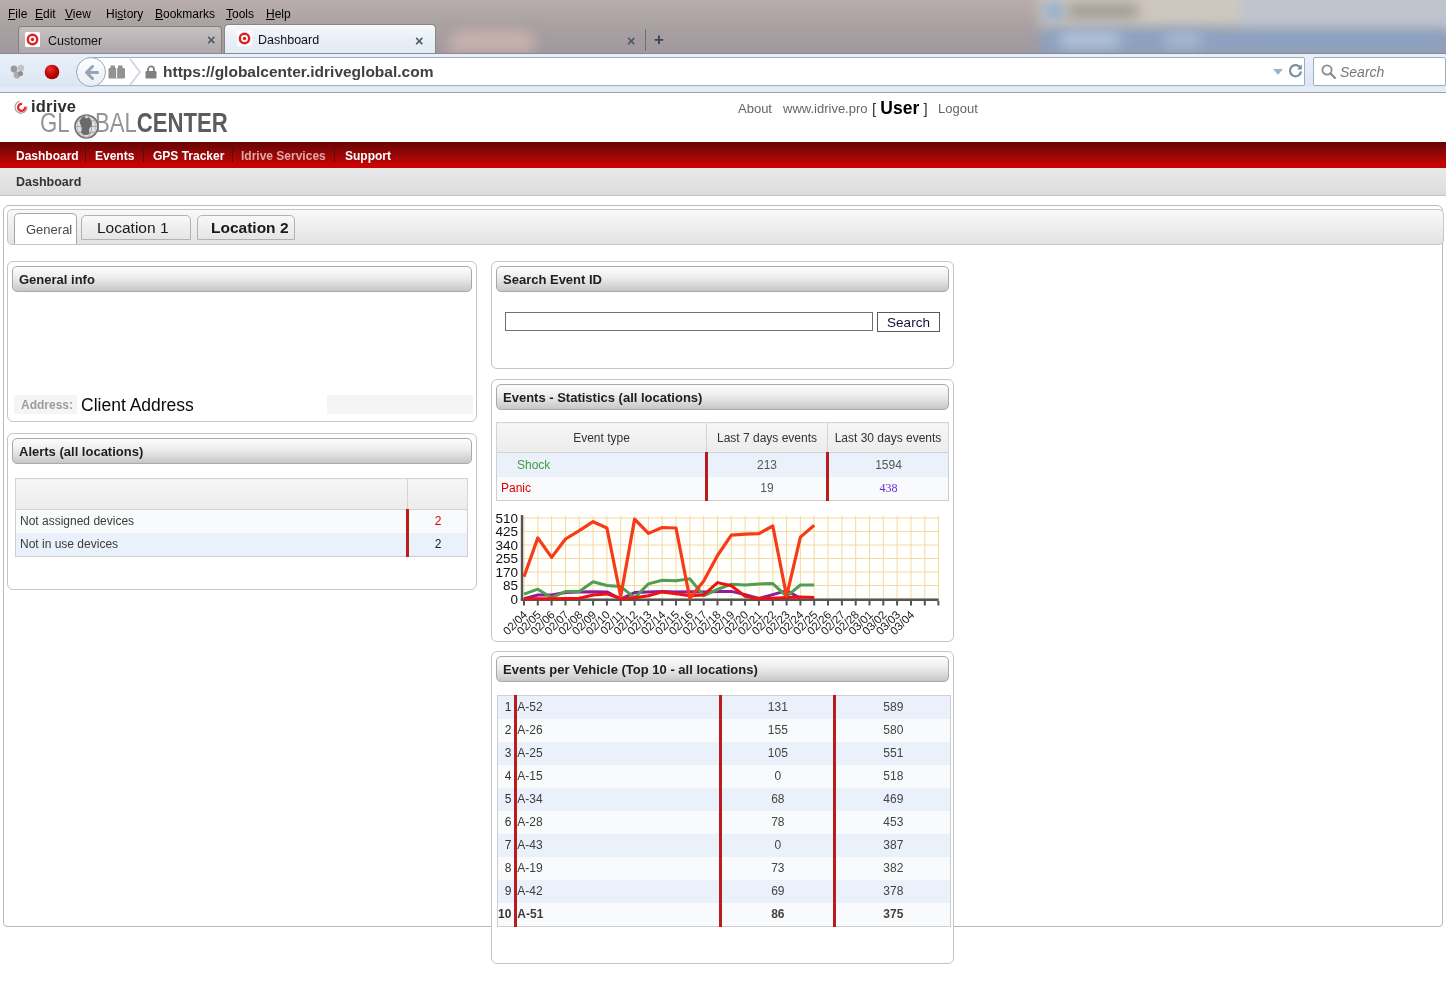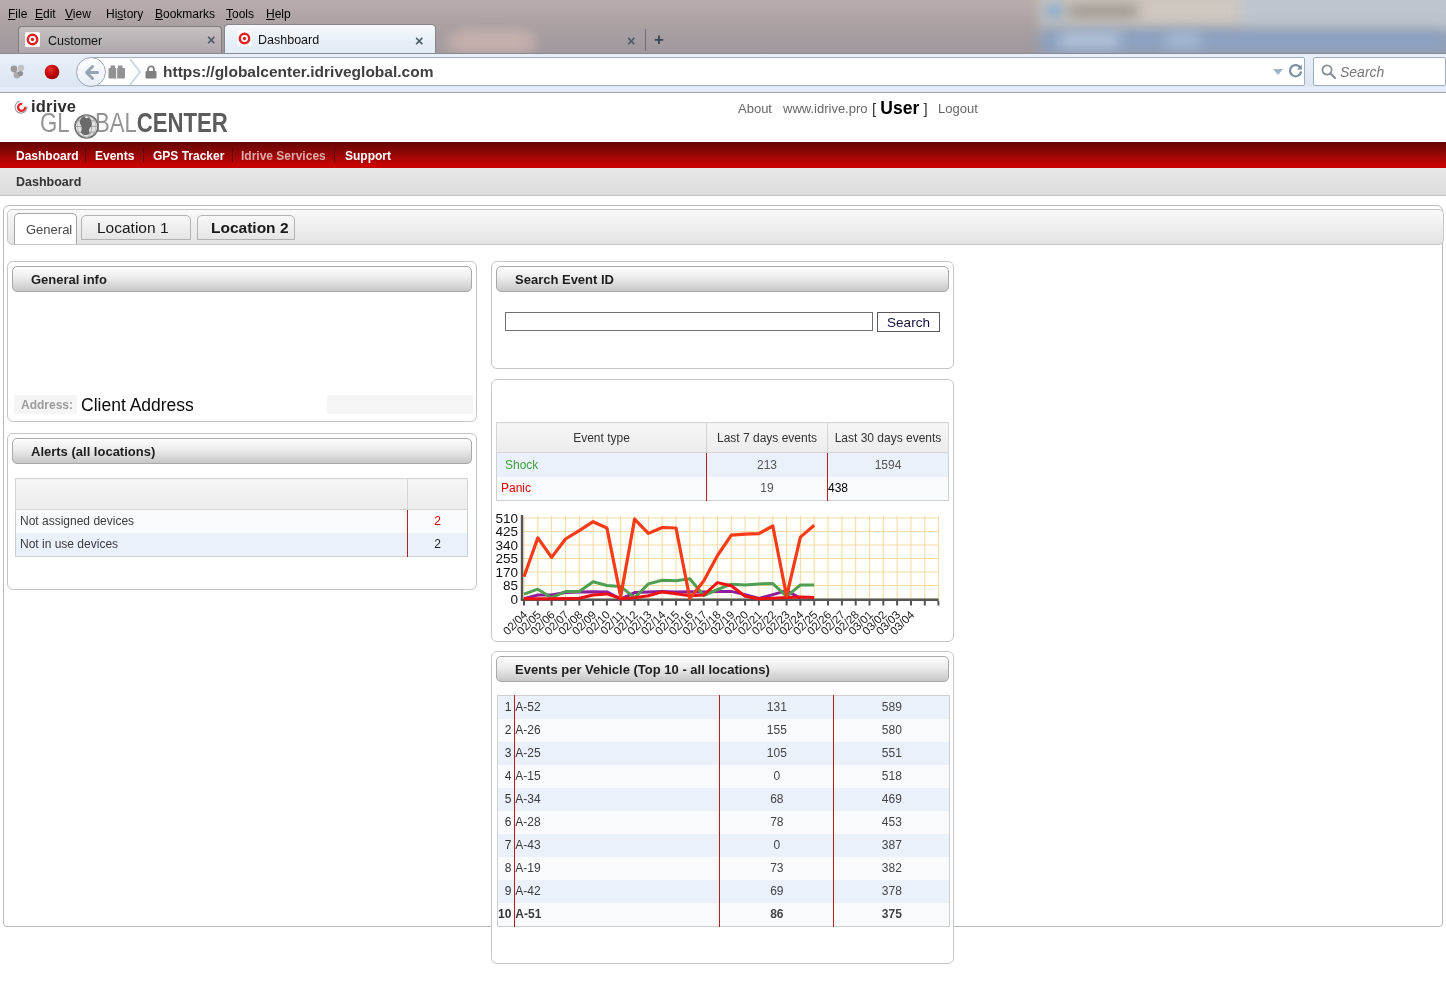--- a/index.html
+++ b/index.html
@@ -63,27 +63,27 @@
   background:linear-gradient(#f8f8f8,#e5e5e5); border:1px solid #b3b3b3;
   font-size:15.5px; font-weight:normal; color:#1a1a1a; }
 #uitab3 { left:193px; top:9px; width:98px; height:25px;
   background:linear-gradient(#f8f8f8,#e5e5e5); border:1px solid #b3b3b3;
   font-size:15.5px; font-weight:bold; color:#1a1a1a; }
 
 .panel { position:absolute; background:#fff; border:1px solid #c5c5c5; border-radius:6px; }
 .phead { position:absolute; left:4px; right:4px; top:4px; height:26px;
   background:linear-gradient(#fdfdfd, #ececec 45%, #c7c7c7);
   border:1px solid #a9a9a9; border-radius:5px;
-  font-weight:bold; font-size:13px; color:#1e1e1e; line-height:25px; padding-left:18px; }
+  font-weight:bold; font-size:13px; color:#1e1e1e; line-height:25px; padding-left:6px; }
 
 table { border-collapse:collapse; }
 .dtable { position:absolute; border:1px solid #cfcfcf; font-size:12px; color:#3c3c3c; }
 .dtable th { background:linear-gradient(#f6f6f6,#ececec); border:1px solid #d4d4d4;
   font-weight:normal; font-size:12px; color:#333; text-align:center; white-space:nowrap; }
-.dtable td { border-left:1px solid #b91c1c; }
+.dtable td { border-left:3px solid #b91c1c; }
 .rb { background:#eaf1fa; }
 .rw { background:#f9fafb; }
 .rk { text-align:right; padding-right:3px; color:#333; }
 .nm { text-align:center; color:#444; }
 .dtable td:first-child { border-left:none; }
 </style>
 </head>
 <body>
 <div id="stage">
 
@@ -260,41 +260,42 @@
           </table>
       </div>
 
       <div class="panel" style="left:487px;top:55px;width:463px;height:108px;">
         <div class="phead">Search Event ID</div>
         <div class="abs" style="left:13px;top:50px;width:368px;height:19px;background:#fff;border:1px solid #707070;"></div>
         <div class="abs" style="left:385px;top:50px;width:63px;height:20px;background:#fff;border:1px solid #5a5a5a;text-align:center;font-size:13.5px;color:#10103c;line-height:19px;">Search</div>
       </div>
 
       <div class="panel" style="left:487px;top:173px;width:463px;height:263px;">
+        <div class="phead">Events - Statistics (all locations)</div>
         <table class="dtable" style="left:4px;top:42px;table-layout:fixed;">
           <colgroup>
               <col style="width:210px;">
               <col style="width:121px;">
               <col style="width:121px;">
             </colgroup>
           <tbody>
               <tr style="height:30px;">
                 <th>Event type</th>
                 <th>Last 7 days events</th>
                 <th>Last 30 days events</th>
               </tr>
           <tr class="rb" style="height:24px;">
-                <td style="padding-left:8px;color:#3f9e3f;">Shock</td>
+                <td style="padding-left:20px;color:#3f9e3f;">Shock</td>
                 <td style="text-align:center;color:#555;">213</td>
                 <td style="text-align:center;color:#555;">1594</td>
               </tr>
           <tr class="rw" style="height:24px;">
                 <td style="padding-left:4px;color:#e00000;">Panic</td>
                 <td style="text-align:center;color:#555;">19</td>
-                <td style="text-align:left;color:#000000;">438</td>
+                <td style="text-align:center;color:#6d28d9;font-family:Liberation Serif, serif;">438</td>
               </tr>
         </tbody>
           </table>
         <svg class="abs" style="left:0px;top:127px;" width="461" height="136" viewBox="0 0 461 136">
         <rect x="30" y="9" width="416.6" height="84" fill="#fffffc"></rect>
         <line x1="32.0" y1="9" x2="32.0" y2="93" stroke="#f3d9a4" stroke-width="1"></line>
         <line x1="45.8" y1="9" x2="45.8" y2="93" stroke="#f3d9a4" stroke-width="1"></line>
         <line x1="59.6" y1="9" x2="59.6" y2="93" stroke="#f3d9a4" stroke-width="1"></line>
         <line x1="73.5" y1="9" x2="73.5" y2="93" stroke="#f3d9a4" stroke-width="1"></line>
         <line x1="87.3" y1="9" x2="87.3" y2="93" stroke="#f3d9a4" stroke-width="1"></line>

